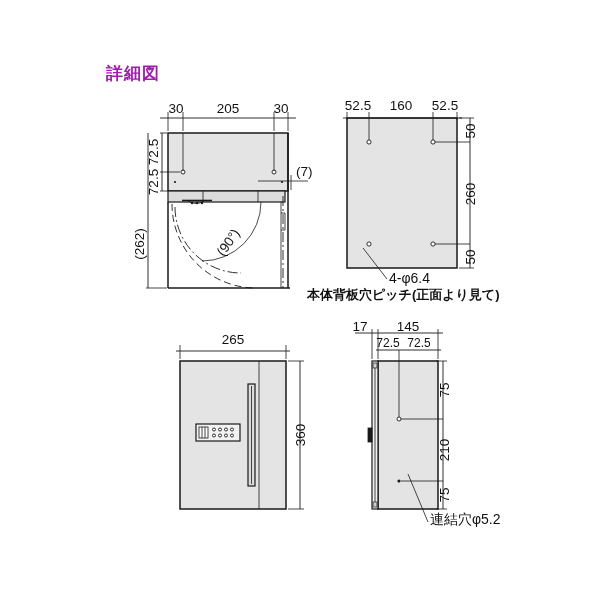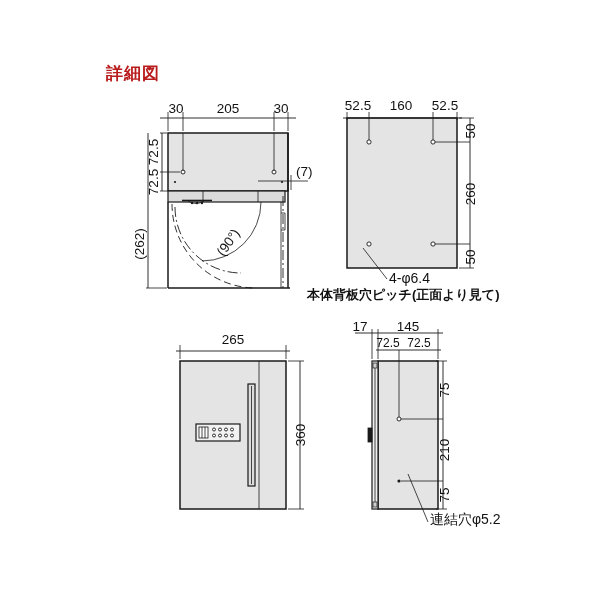--- a/index.html
+++ b/index.html
@@ -20,21 +20,21 @@
     height: 600px;
     background: #ffffff;
   }
   #page-title {
     position: absolute;
     left: 62px;
     top: 62px;
     font-size: 17px;
     font-weight: bold;
     letter-spacing: 1px;
-    color: #b91c1c;
+    color: #a21caf;
     white-space: nowrap;
     padding-left: 44px;
   }
   svg.drawing {
     position: absolute;
     left: 0;
     top: 0;
     width: 600px;
     height: 600px;
   }

